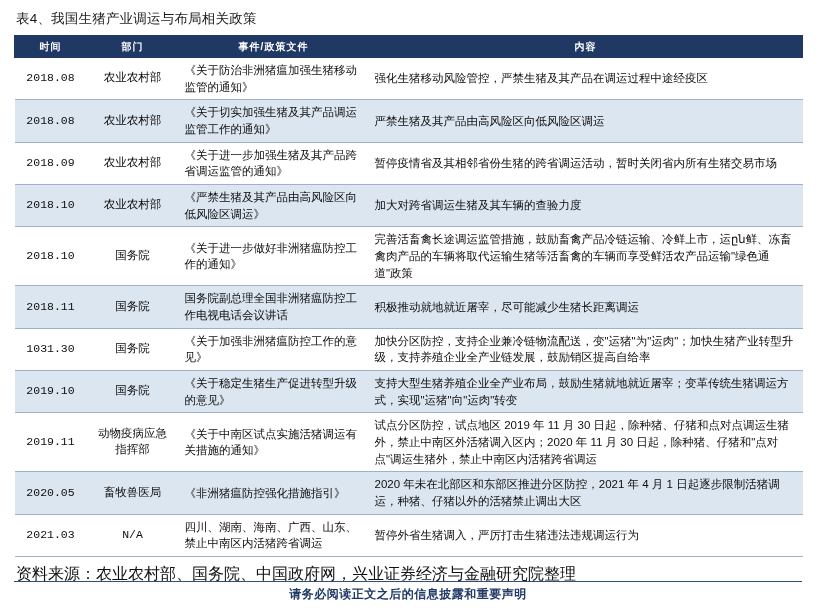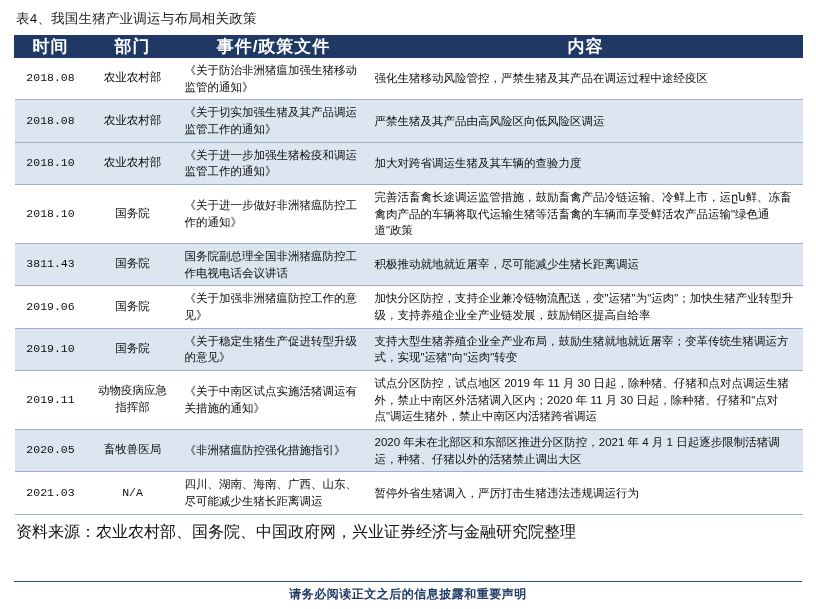--- a/index.html
+++ b/index.html
@@ -36,21 +36,21 @@
   }
   table.policy col.c-time  { width: 72px; }
   table.policy col.c-dept  { width: 92px; }
   table.policy col.c-event { width: 190px; }
   table.policy col.c-body  { width: 434px; }
 
   table.policy thead th {
     background: #1f3864;
     color: #ffffff;
     font-weight: bold;
-    font-size: 17px;
+    font-size: 10px;
     height: 21px;
     line-height: 21px;
     padding: 0;
     text-align: center;
     border: 1px solid #1f3864;
     letter-spacing: 1px;
   }
   table.policy td {
     border-top: 1px solid #9fb0cc;
     border-bottom: 1px solid #9fb0cc;
@@ -128,40 +128,46 @@
         <td class="ctr">农业农村部</td>
         <td class="evt">《关于防治非洲猪瘟加强生猪移动监管的通知》</td>
         <td class="body">强化生猪移动风险管控，严禁生猪及其产品在调运过程中途经疫区</td>
       </tr>
       <tr class="alt">
         <td class="ctr">2018.08</td>
         <td class="ctr">农业农村部</td>
         <td class="evt">《关于切实加强生猪及其产品调运监管工作的通知》</td>
         <td class="body">严禁生猪及其产品由高风险区向低风险区调运</td>
       </tr>
+      <tr>
+        <td class="ctr">2018.09</td>
+        <td class="ctr">农业农村部</td>
+        <td class="evt">《关于进一步加强生猪及其产品跨省调运监管的通知》</td>
+        <td class="body">暂停疫情省及其相邻省份生猪的跨省调运活动，暂时关闭省内所有生猪交易市场</td>
+      </tr>
       <tr class="alt">
         <td class="ctr">2018.10</td>
         <td class="ctr">农业农村部</td>
-        <td class="evt">《关于进一步加强生猪检疫和调运监管工作的通知》</td>
+        <td class="evt">《严禁生猪及其产品由高风险区向低风险区调运》</td>
         <td class="body">加大对跨省调运生猪及其车辆的查验力度</td>
       </tr>
       <tr>
         <td class="ctr">2018.10</td>
         <td class="ctr">国务院</td>
         <td class="evt">《关于进一步做好非洲猪瘟防控工作的通知》</td>
         <td class="body">完善活畜禽长途调运监管措施，鼓励畜禽产品冷链运输、冷鲜上市，运ըն鲜、冻畜禽肉产品的车辆将取代运输生猪等活畜禽的车辆而享受鲜活农产品运输"绿色通道"政策</td>
       </tr>
       <tr class="alt">
-        <td class="ctr">3811.43</td>
+        <td class="ctr">2018.11</td>
         <td class="ctr">国务院</td>
         <td class="evt">国务院副总理全国非洲猪瘟防控工作电视电话会议讲话</td>
         <td class="body">积极推动就地就近屠宰，尽可能减少生猪长距离调运</td>
       </tr>
       <tr>
-        <td class="ctr">2019.06</td>
+        <td class="ctr">1031.30</td>
         <td class="ctr">国务院</td>
         <td class="evt">《关于加强非洲猪瘟防控工作的意见》</td>
         <td class="body">加快分区防控，支持企业兼冷链物流配送，变"运猪"为"运肉"；加快生猪产业转型升级，支持养殖企业全产业链发展，鼓励销区提高自给率</td>
       </tr>
       <tr class="alt">
         <td class="ctr">2019.10</td>
         <td class="ctr">国务院</td>
         <td class="evt">《关于稳定生猪生产促进转型升级的意见》</td>
         <td class="body">支持大型生猪养殖企业全产业布局，鼓励生猪就地就近屠宰；变革传统生猪调运方式，实现"运猪"向"运肉"转变</td>
       </tr>
@@ -173,21 +179,21 @@
       </tr>
       <tr class="alt">
         <td class="ctr">2020.05</td>
         <td class="ctr">畜牧兽医局</td>
         <td class="evt">《非洲猪瘟防控强化措施指引》</td>
         <td class="body">2020 年未在北部区和东部区推进分区防控，2021 年 4 月 1 日起逐步限制活猪调运，种猪、仔猪以外的活猪禁止调出大区</td>
       </tr>
       <tr>
         <td class="ctr">2021.03</td>
         <td class="ctr">N/A</td>
-        <td class="evt">四川、湖南、海南、广西、山东、尽可能减少生猪长距离调运</td>
+        <td class="evt">四川、湖南、海南、广西、山东、禁止中南区内活猪跨省调运</td>
         <td class="body">暂停外省生猪调入，严厉打击生猪违法违规调运行为</td>
       </tr>
     </tbody>
   </table>
 
   <div class="src">资料来源：农业农村部、国务院、中国政府网，兴业证券经济与金融研究院整理</div>
 
   <div class="footer-rule"></div>
   <div class="footer-note">请务必阅读正文之后的信息披露和重要声明</div>
 

